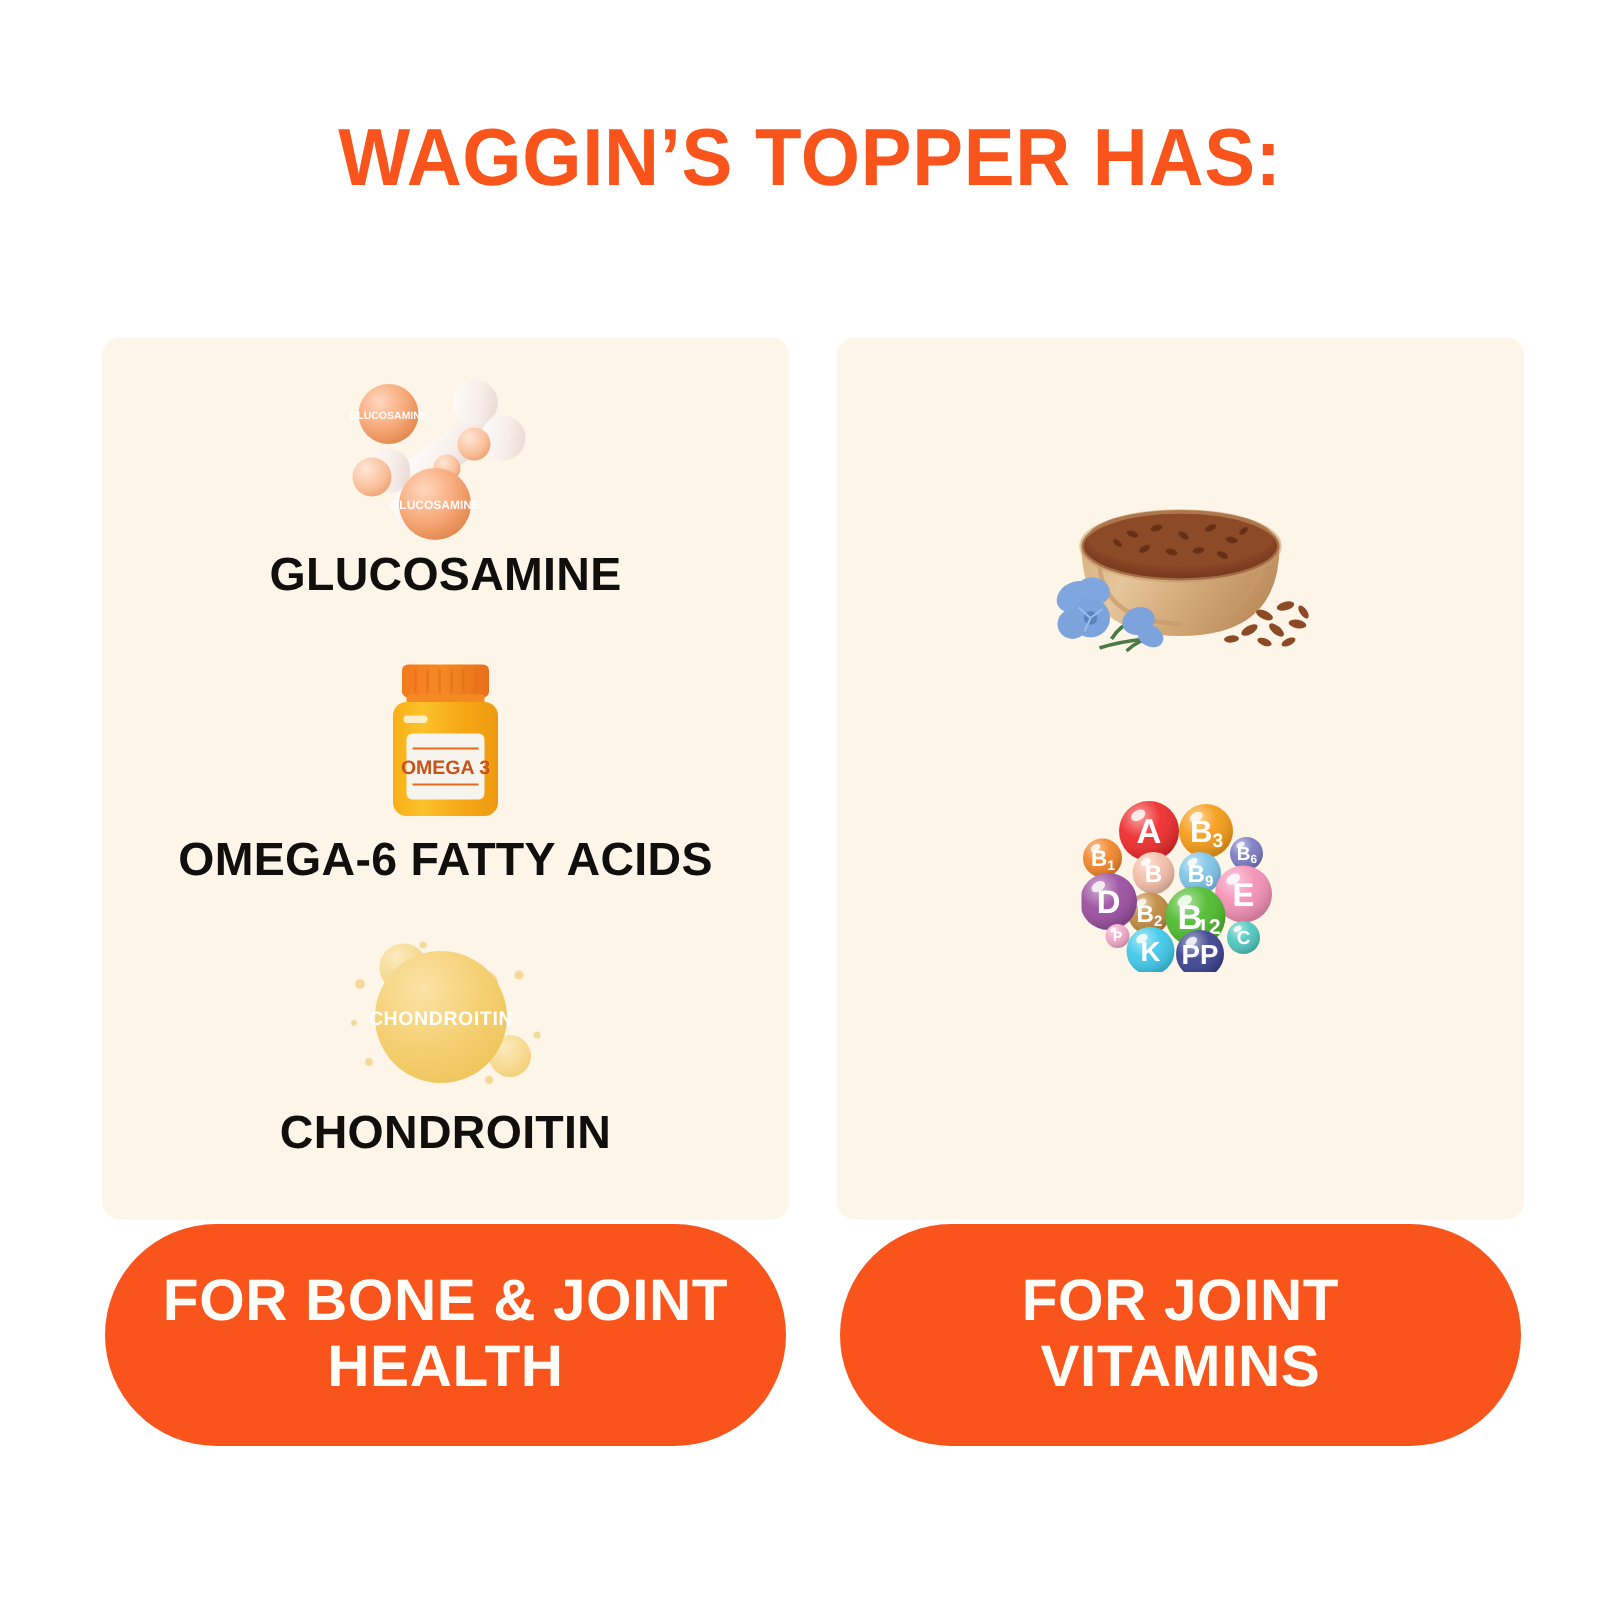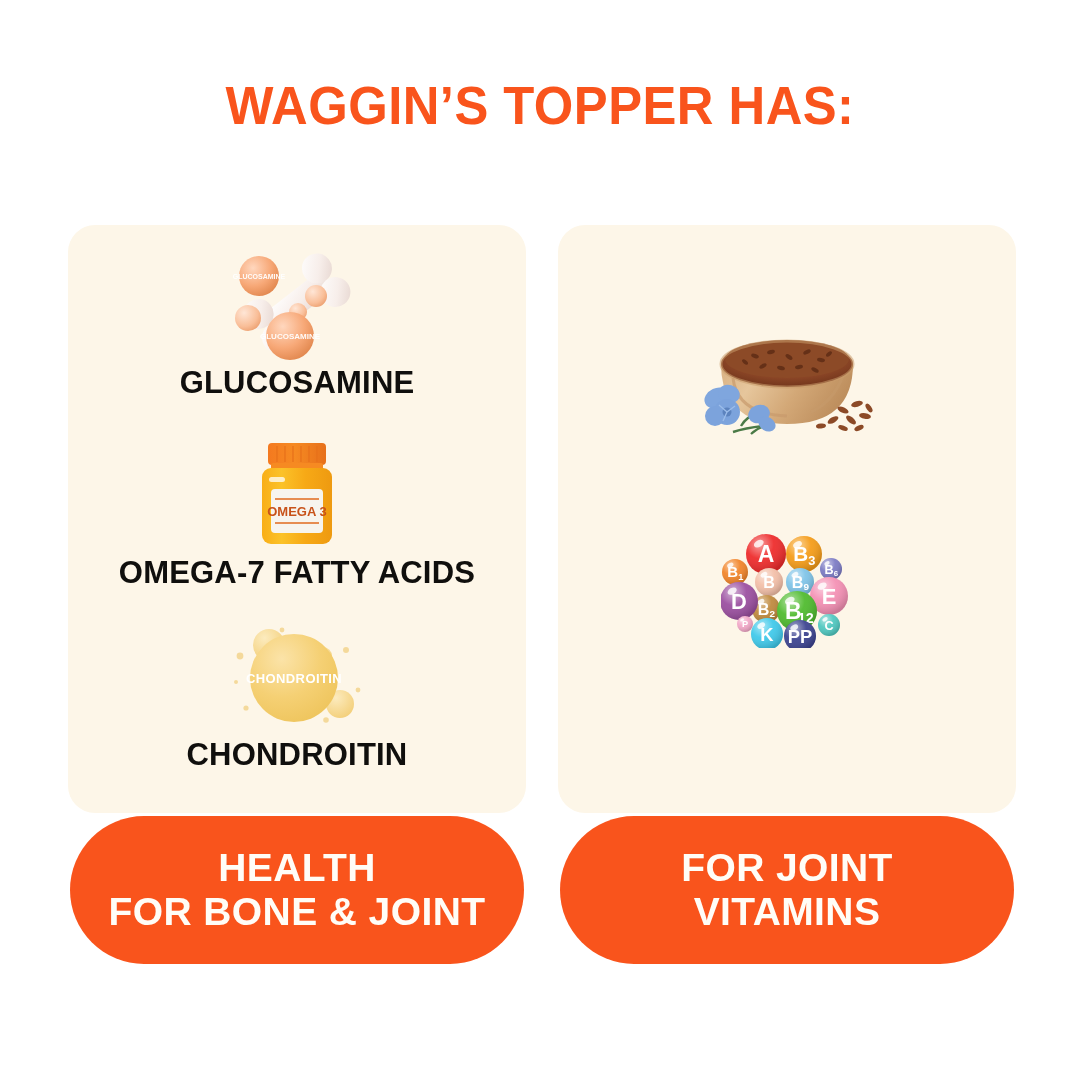--- a/index.html
+++ b/index.html
@@ -34,21 +34,21 @@
     transform: scaleX(0.94);
   }
 
   
   .card {
     position: absolute;
     top: 225px;
     width: 458px;
     height: 588px;
     background: #FDF6E8;
-    border-radius: 27px;
+    border-radius: 12px;
   }
   .card-left  { left: 68px; }
   .card-right { left: 558px; }
 
   .card-inner {
     position: absolute;
     left: 0; right: 0; top: 0;
     height: 588px;
   }
 
@@ -208,21 +208,21 @@
               <rect x="13" y="31" width="70" height="76" rx="9" fill="url(#jarG)"></rect>
               <rect x="20" y="40" width="16" height="5" rx="2.5" fill="#FFFFFF" opacity="0.75"></rect>
 
               <rect x="22" y="52" width="52" height="44" rx="4" fill="#F7F4EE"></rect>
               <line x1="26" y1="62" x2="70" y2="62" stroke="#E06A1E" stroke-width="1.4"></line>
               <line x1="26" y1="86" x2="70" y2="86" stroke="#E06A1E" stroke-width="1.4"></line>
               <text x="48" y="79" font-family="Liberation Sans, sans-serif" font-size="13" font-weight="bold" fill="#C8521A" text-anchor="middle">OMEGA 3</text>
             </svg>
           </div>
         </div>
-        <div class="item-label">OMEGA-7 FATTY ACIDS</div>
+        <div class="item-label">OMEGA-6 FATTY ACIDS</div>
       </div>
 
       <div class="item li-2">
         <div class="item-icon">
           <div class="icon-wrap chond">
             <svg viewBox="0 0 150 118" width="150" height="118">
               <defs>
                 <radialGradient id="chG" cx="36%" cy="28%" r="80%">
                   <stop offset="0%" stop-color="#FBE3A8"></stop>
                   <stop offset="55%" stop-color="#F5D074"></stop>
@@ -445,22 +445,22 @@
             </svg>
           </div>
         </div>
       </div>
 
     </div>
   </div>
 
   <div class="pill pill-left">
     <div>
+      <span>FOR BONE &amp; JOINT</span>
       <span>HEALTH</span>
-      <span>FOR BONE &amp; JOINT</span>
     </div>
   </div>
 
   <div class="pill pill-right">
     <div>
       <span>FOR JOINT</span>
       <span>VITAMINS</span>
     </div>
   </div>
 

